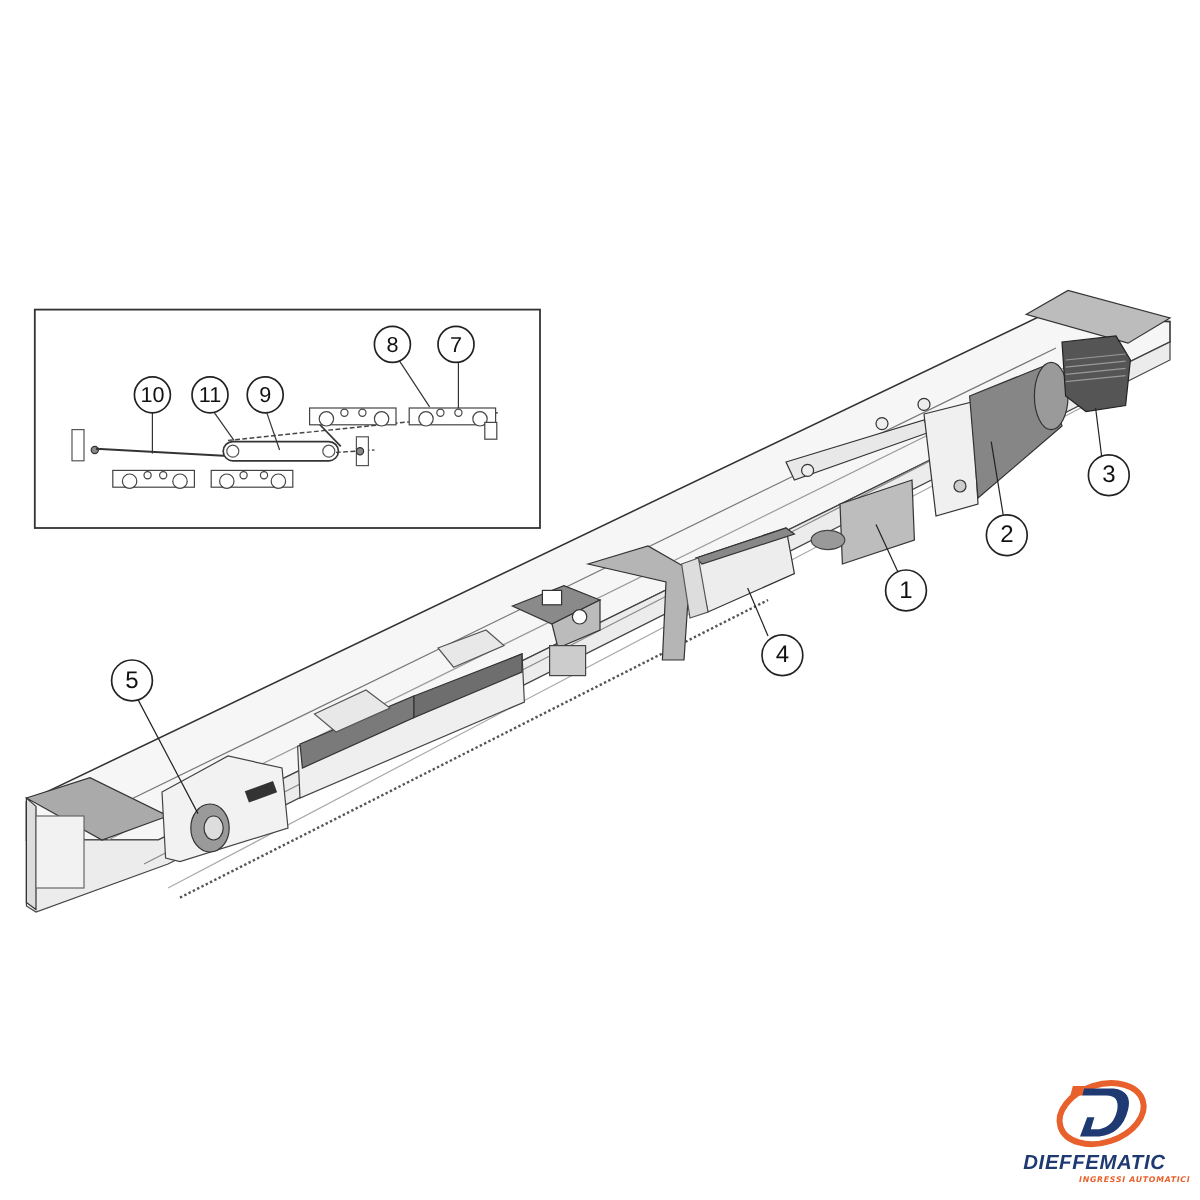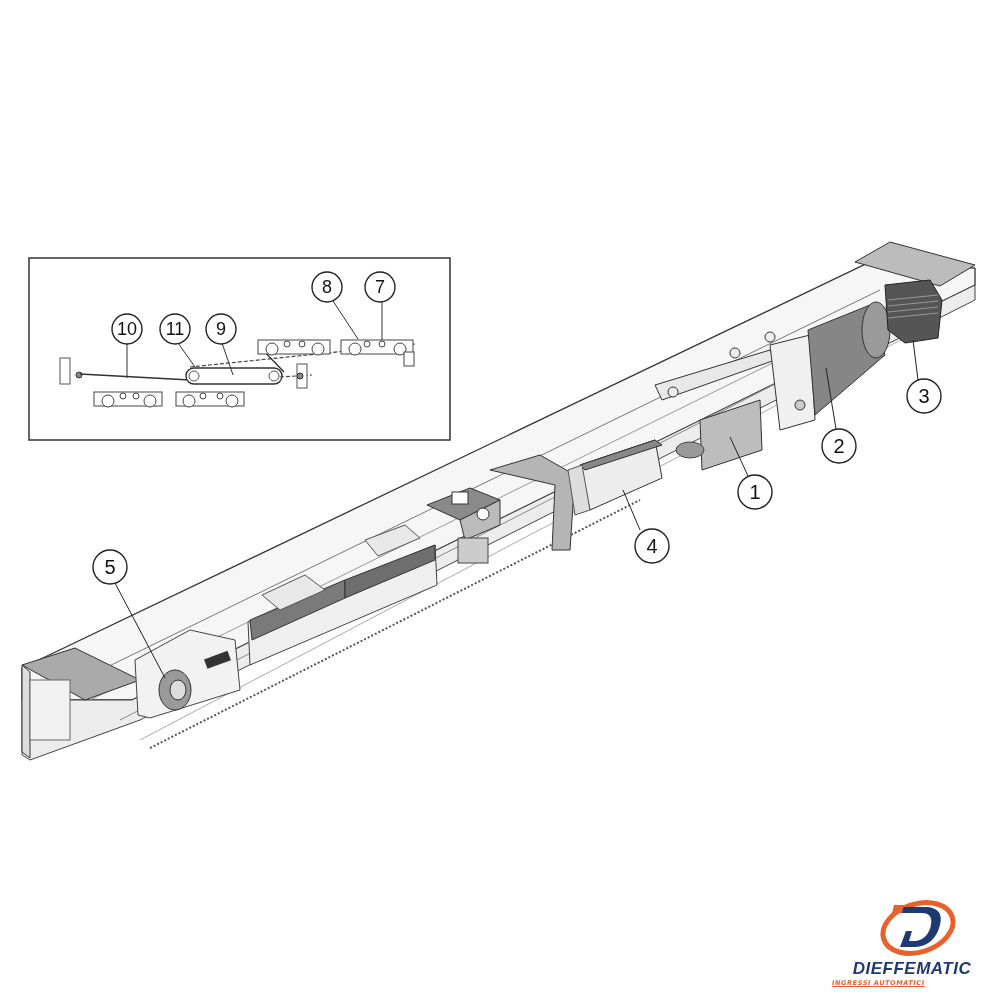--- a/index.html
+++ b/index.html
@@ -2,21 +2,21 @@
 <html><head>
 <meta charset="utf-8">
 <style>
   html,body{margin:0;padding:0;background:#ffffff;}
   body{width:1000px;height:1000px;position:relative;overflow:hidden;font-family:"Liberation Sans",sans-serif;}
   #diagram{position:absolute;left:0;top:0;width:1000px;height:1000px;}
   .callout-text{font-family:"Liberation Sans",sans-serif;font-size:20px;fill:#111;text-anchor:middle;dominant-baseline:central;}
   .inset-text{font-family:"Liberation Sans",sans-serif;font-size:18px;fill:#111;text-anchor:middle;dominant-baseline:central;}
   .logo{position:absolute;left:832px;top:895px;width:160px;height:100px;}
   .logo-word{position:absolute;left:0;top:64px;width:160px;text-align:center;font-family:Liberation Sans, sans-serif;font-weight:bold;font-style:italic;font-size:17px;color:#1f3a73;letter-spacing:0.5px;}
-  .logo-sub{position:absolute;left:0;top:84px;width:160px;text-align:left;font-family:"DejaVu Sans",sans-serif;font-weight:bold;font-style:italic;font-size:6.5px;color:#e8612c;letter-spacing:0.6px;text-decoration:underline;}
+  .logo-sub{position:absolute;left:0;top:84px;width:160px;text-align:right;font-family:"DejaVu Sans",sans-serif;font-weight:bold;font-style:italic;font-size:6.5px;color:#e8612c;letter-spacing:0.6px;}
 </style>
 </head>
 <body>
 
 <svg id="diagram" viewBox="0 0 1000 1000" xmlns="http://www.w3.org/2000/svg">
 
   <g>
     <rect x="29" y="258" width="421" height="182" fill="#fff" stroke="#333" stroke-width="1.5"></rect>
 
     <rect x="60" y="358" width="10" height="26" fill="#fff" stroke="#555" stroke-width="1"></rect>

